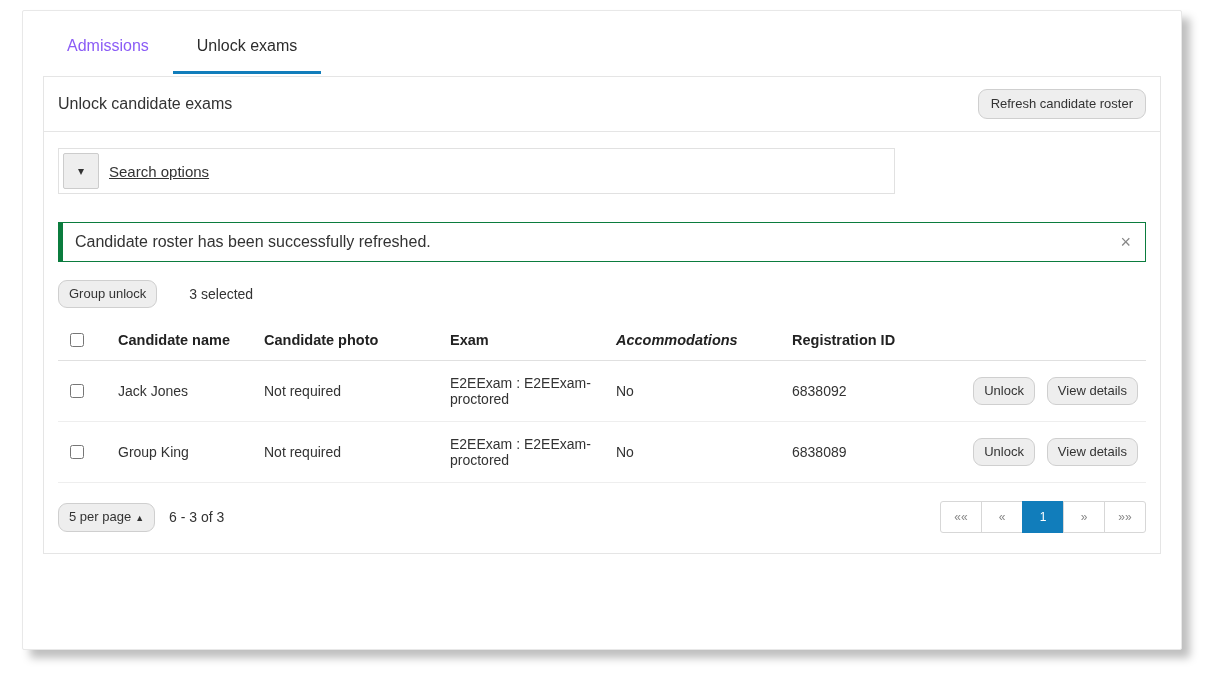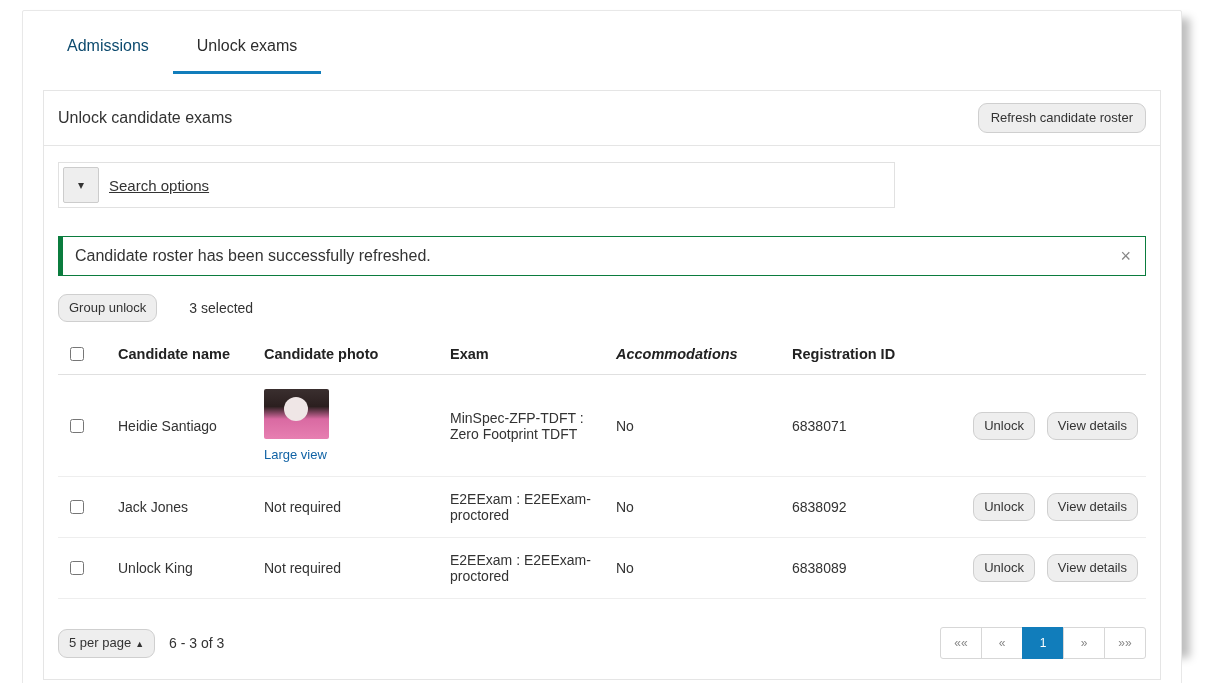--- a/index.html
+++ b/index.html
@@ -1,24 +1,24 @@
 <!DOCTYPE html>
 <html><head>
 <meta charset="utf-8">
 <style>
   html,body{margin:0;padding:0;background:#fff;font-family:"Segoe UI","Helvetica Neue",Arial,sans-serif;font-size:14px;color:#333;}
   .canvas{width:1205px;height:683px;position:relative;background:#fff;}
   .shadow{position:absolute;left:30px;top:18px;width:1160px;height:640px;background:rgba(0,0,0,0.25);filter:blur(4px);border-radius:2px;}
   .panel{position:absolute;left:22px;top:10px;width:1160px;min-height:640px;background:#fff;border:1px solid #e8e8e8;border-radius:2px;padding:0 20px 24px 20px;box-sizing:border-box;}
   
   .tabs{display:flex;padding-top:12px;}
-  .tab{padding:14px 24px 16px 24px;font-size:16px;color:#0c4a6e;cursor:pointer;}
+  .tab{padding:14px 24px 16px 24px;font-size:16px;color:#8b5cf6;cursor:pointer;}
   .tab.active{color:#2c2c2c;border-bottom:3px solid #117dbb;}
   
-  .section-hdr{display:flex;align-items:center;justify-content:space-between;border:1px solid #e5e5e5;padding:12px 14px;margin-top:16px;gap:32px;}
+  .section-hdr{display:flex;align-items:center;justify-content:space-between;border:1px solid #e5e5e5;padding:12px 14px;margin-top:2px;gap:32px;}
   .section-title{font-size:16px;color:#333;}
   .btn{background:#eee;border:1px solid #cfcfcf;border-radius:9px;padding:5px 12px;font-size:13px;color:#333;cursor:pointer;line-height:18px;}
   .btn-sm{padding:4px 10px;font-size:13px;}
   
   .inner{border:1px solid #e5e5e5;border-top:none;padding:16px 14px 20px 14px;}
   
   .search-box{border:1px solid #e1e1e1;display:flex;align-items:center;width:835px;}
   .search-expander{width:34px;height:34px;border:1px solid #ccc;background:#eee;margin:4px;display:flex;align-items:center;justify-content:center;cursor:pointer;border-radius:2px;}
   .chev{font-size:12px;color:#333;}
   .search-label{font-size:15px;color:#333;margin-left:6px;text-decoration:underline;}
@@ -34,21 +34,21 @@
   table{width:100%;border-collapse:collapse;margin-top:12px;}
   th{text-align:left;font-weight:600;font-size:14.5px;color:#222;padding:10px 8px;border-bottom:1px solid #e0e0e0;}
   td{padding:14px 8px;font-size:14px;color:#333;border-bottom:1px solid #eee;vertical-align:middle;}
   td.actions{text-align:right;white-space:nowrap;}
   td.actions .btn{margin-left:8px;}
   .chk{width:14px;height:14px;}
   .photo{width:65px;height:50px;border-radius:2px;object-fit:cover;display:block;background:linear-gradient(180deg,#3a2f2f 0%, #2b1f1f 35%, #d96aa2 60%, #e77fb1 100%);position:relative;}
   .photo .face{position:absolute;left:20px;top:8px;width:24px;height:24px;border-radius:50%;background:#efe6e6;}
   .large-view{color:#1163a5;font-size:13px;margin-top:8px;display:inline-block;cursor:pointer;}
   
-  .footer{display:flex;align-items:center;justify-content:space-between;margin-top:28px;}
+  .footer{display:flex;align-items:center;justify-content:space-between;margin-top:18px;}
   .per-page{display:flex;align-items:center;gap:14px;}
   .pager{display:flex;}
   .pg{min-width:28px;height:30px;border:1px solid #d7d7d7;background:#fff;color:#888;display:flex;align-items:center;justify-content:center;font-size:12px;cursor:pointer;margin-left:-1px;padding:0 6px;}
   .pg.active{background:#117dbb;color:#fff;border-color:#117dbb;}
   .pg.first{border-radius:3px 0 0 3px;}
   .pg.last{border-radius:0 3px 3px 0;}
   .caret-up{font-size:9px;margin-left:4px;}
 </style>
 </head>
 <body>
@@ -95,54 +95,37 @@
             <th style="width:130px;">Candidate name</th>
             <th style="width:170px;">Candidate photo</th>
             <th>Exam</th>
             <th style="width:160px;font-style:italic;">Accommodations</th>
             <th style="width:140px;margin-left:35px;">Registration ID</th>
             <th style="width:190px;"></th>
           </tr>
         </thead>
         <tbody>
 
-          <tr>
-            <td><input type="checkbox" class="chk" style=""></td>
-            <td>Heidie Santiago</td>
-            <td>
-              <div class="photo">
-                  <div class="face"></div>
-                </div>
-              <span class="large-view">Large view</span>
-            </td>
-            <td>MinSpec-ZFP-TDFT : Zero Footprint TDFT</td>
-            <td>No</td>
-            <td>6838071</td>
-            <td class="actions">
-              <button class="btn btn-sm">Unlock</button>
-              <button class="btn btn-sm">View details</button>
-            </td>
-          </tr>
 
           <tr>
             <td><input type="checkbox" class="chk" style=""></td>
             <td>Jack Jones</td>
             <td>Not required</td>
             <td>E2EExam : E2EExam-proctored</td>
             <td>No</td>
             <td>6838092</td>
             <td class="actions">
               <button class="btn btn-sm">Unlock</button>
               <button class="btn btn-sm">View details</button>
             </td>
           </tr>
 
           <tr>
             <td><input type="checkbox" class="chk" style=""></td>
-            <td>Unlock King</td>
+            <td>Group King</td>
             <td>Not required</td>
             <td>E2EExam : E2EExam-proctored</td>
             <td>No</td>
             <td>6838089</td>
             <td class="actions">
               <button class="btn btn-sm">Unlock</button>
               <button class="btn btn-sm">View details</button>
             </td>
           </tr>
         </tbody>

